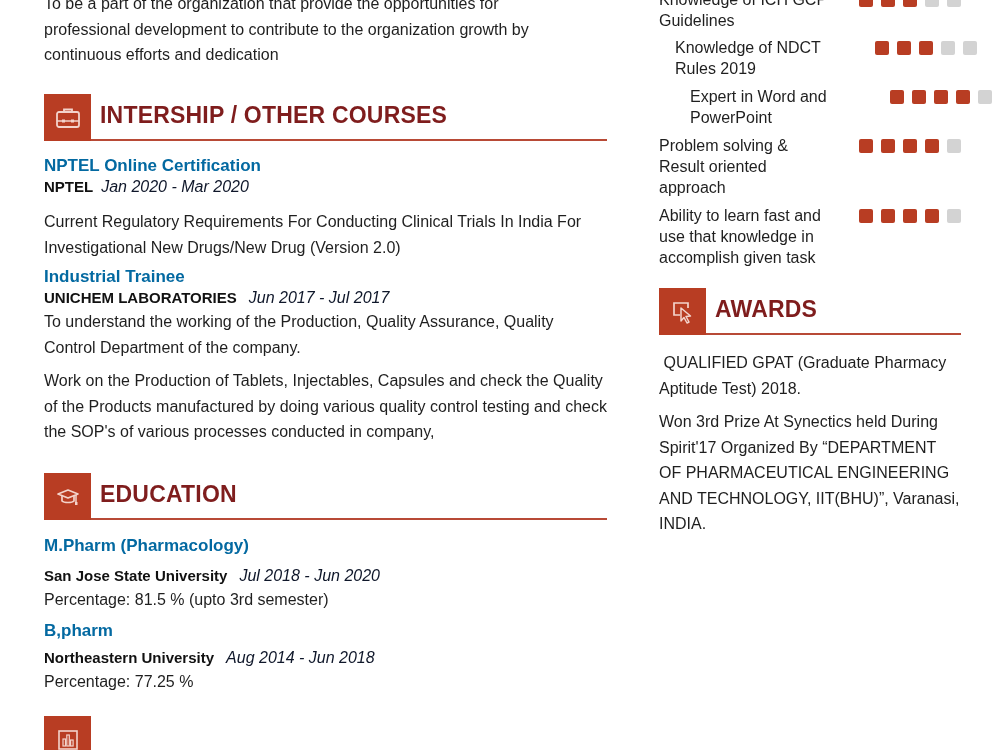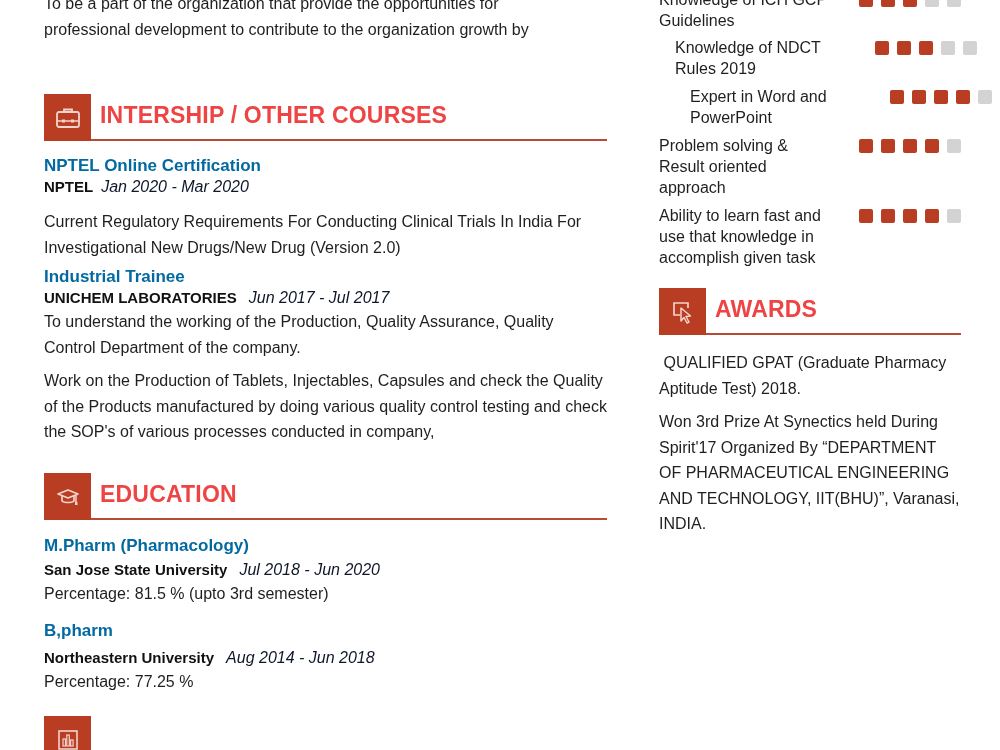--- a/index.html
+++ b/index.html
@@ -5,40 +5,41 @@
   * { box-sizing: border-box; margin: 0; padding: 0; }
   html, body { width: 1000px; height: 750px; overflow: hidden; background: #ffffff; }
   body { font-family: "Liberation Sans", sans-serif; color: #1a1a1a; position: relative; }
 
   .abs { position: absolute; }
   .body-text { font-size: 16px; line-height: 25.5px; color: #1f1f1f; }
 
   
   .sec-head { position: absolute; height: 47px; }
   .sec-box { position: absolute; left: 0; top: 0; width: 47px; height: 47px; background: #b83d23; display: flex; align-items: center; justify-content: center; }
-  .sec-title { position: absolute; left: 56px; top: 8px; font-size: 23px; font-weight: bold; letter-spacing: 0.2px; color: #ef4444; white-space: nowrap; }
+  .sec-title { position: absolute; left: 56px; top: 8px; font-size: 23px; font-weight: bold; letter-spacing: 0.2px; color: #7f1d1d; white-space: nowrap; }
   .sec-rule { position: absolute; left: 47px; bottom: 0; height: 2.5px; background: #b84a36; }
 
   .entry-title { font-size: 17px; font-weight: bold; color: #0369a1; line-height: 21px; }
   .entry-sub { font-size: 15px; font-weight: bold; color: #111; line-height: 20px; white-space: nowrap; }
   .entry-date { font-size: 16px; font-style: italic; font-weight: normal; color: #0f172a; margin-left: 8px; }
 
   
   .skill { position: absolute; left: 659px; width: 300px; }
   .skill-label { font-size: 16px; line-height: 21px; color: #1f1f1f; width: 185px; }
   .dots { position: absolute; left: 200px; top: 4px; display: flex; gap: 8px; }
   .dot { width: 14px; height: 14px; border-radius: 2px; background: #d3d3d3; }
   .dot.on { background: #b83d23; }
 </style>
 </head>
 <body>
 
 <div class="abs body-text" style="left:44px; top:-9px; width:560px;">
   <div>To be a part of the organization that provide the opportunities for</div>
   <div>professional development to contribute to the organization growth by</div>
+  <div>continuous efforts and dedication</div>
 </div>
 
 <div class="sec-head" style="left:44px; top:94px; width:563px;">
   <div class="sec-box">
     <svg width="26" height="22" viewBox="0 0 26 22">
       <rect x="2" y="5" width="22" height="15" rx="2" fill="none" stroke="#f3d3cb" stroke-width="1.8"></rect>
       <path d="M9 5 V2.5 H17 V5" fill="none" stroke="#f3d3cb" stroke-width="1.8"></path>
       <line x1="2" y1="14" x2="24" y2="14" stroke="#f3d3cb" stroke-width="1.5"></line>
       <rect x="7" y="12.5" width="3" height="3" fill="#f3d3cb"></rect>
       <rect x="16" y="12.5" width="3" height="3" fill="#f3d3cb"></rect>
@@ -73,21 +74,21 @@
       <line x1="20" y1="8" x2="20" y2="15" stroke="#f3d3cb" stroke-width="1.5"></line>
       <rect x="19" y="15" width="2.5" height="3" fill="#f3d3cb"></rect>
     </svg>
   </div>
   <div class="sec-title">EDUCATION</div>
   <div class="sec-rule" style="width:516px;"></div>
 </div>
 
 <div class="abs" style="left:44px; top:535px; width:570px;">
   <div class="entry-title">M.Pharm (Pharmacology)</div>
-  <div class="entry-sub" style="margin-top:4px;">
+  <div class="entry-sub" style="margin-top:10px;">
     <span>San Jose State University</span><span class="entry-date" style="margin-left:12px;">Jul 2018 - Jun 2020</span>
   </div>
   <div class="body-text" style="margin-top:1px;">Percentage: 81.5 % (upto 3rd semester)</div>
 </div>
 
 <div class="abs" style="left:44px; top:620px; width:570px;">
   <div class="entry-title">B,pharm</div>
   <div class="entry-sub" style="margin-top:7px;">
     <span>Northeastern University</span><span class="entry-date" style="margin-left:12px;">Aug 2014 - Jun 2018</span>
   </div>

